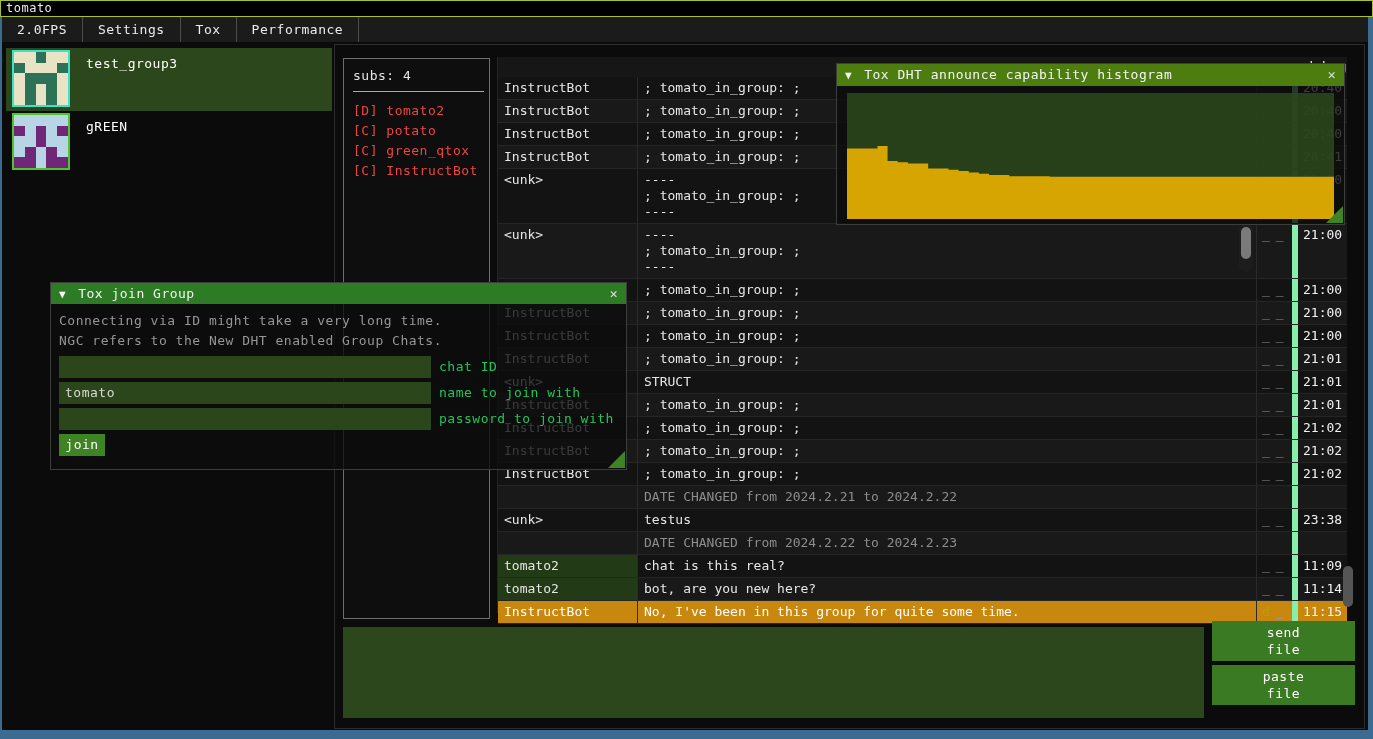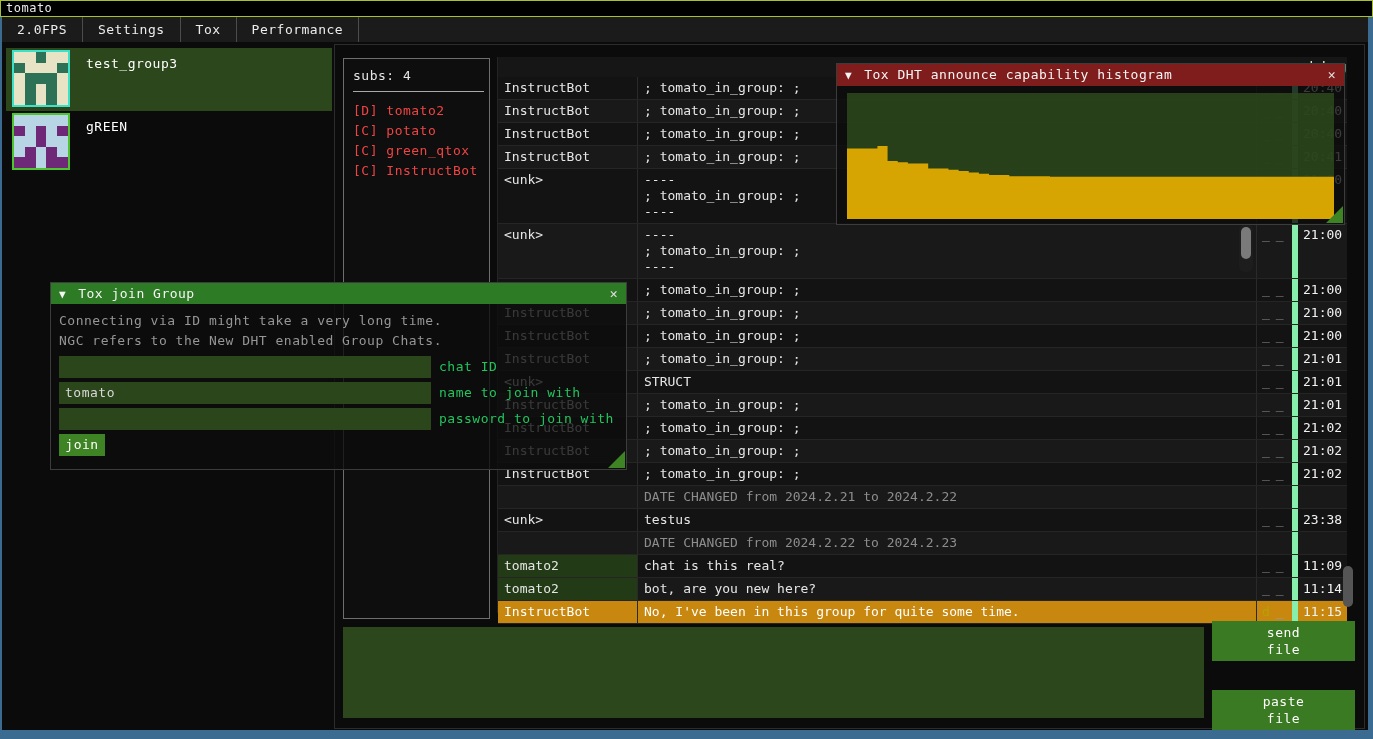--- a/index.html
+++ b/index.html
@@ -61,35 +61,35 @@
   .crow.hl { background:#c8870e; }
   .crow.hl .c-name, .crow.hl .c-msg { color:#fff; }
 
   
   .composer { position:absolute; left:343px; top:627px; width:861px; height:91px; background:#2c471c; }
   .file-btn {
     position:absolute; left:1212px; width:143px; height:40px; background:#3a7a22;
     color:#fff; text-align:center; white-space:pre-line; line-height:17px; padding-top:3px;
   }
   .file-btn.send { top:621px; }
-  .file-btn.paste { top:665px;margin-top:25px; }
+  .file-btn.paste { top:665px; }
 
   
   .scroll-track-inner { position:absolute; left:1239px; top:224px; width:14px; height:48px; background:#1d1d1d; border-radius:6px; }
   .scroll-thumb-inner { position:absolute; left:1241px; top:227px; width:10px; height:32px; background:#7a7a7a; border-radius:5px; }
   .scroll-thumb-outer { position:absolute; left:1343px; top:566px; width:10px; height:41px; background:#555; border-radius:5px; }
 
   
   .window { position:absolute; border:1px solid #3c3c3c; z-index:10; background:rgba(12,12,12,0.80); }
   .win-titlebar { position:relative; height:22px; line-height:22px; padding:0 8px; color:#f5f5f5; }
   .collapse-arrow { display:inline-block; margin-right:12px; font-size:11px; }
   .win-close { position:absolute; right:8px; top:0; color:#e0e0e0; }
 
   #win-histogram { left:836px; top:63px; width:509px; height:162px; }
-  #win-histogram .win-titlebar { background:#7f1d1d; }
+  #win-histogram .win-titlebar { background:#4d7c0f; }
   .plot { position:absolute; left:10px; top:29px; width:487px; height:126px; background:rgba(44,72,28,0.88); }
   .plot svg { display:block; width:100%; height:100%; }
 
   #win-join { left:50px; top:282px; width:577px; height:188px; }
   #win-join .win-titlebar { background:#2e7b26; height:21px; line-height:21px; }
   .join-body { position:relative; padding:7px 0 0 8px; }
   .info-line { color:#969696; line-height:20px; }
   .join-fields { margin-top:5px; }
   .field-row { display:flex; height:22px; margin-bottom:4px; }
   .field { width:372px; background:#2b461a; color:#d8d8d8; line-height:22px; padding-left:6px; }

